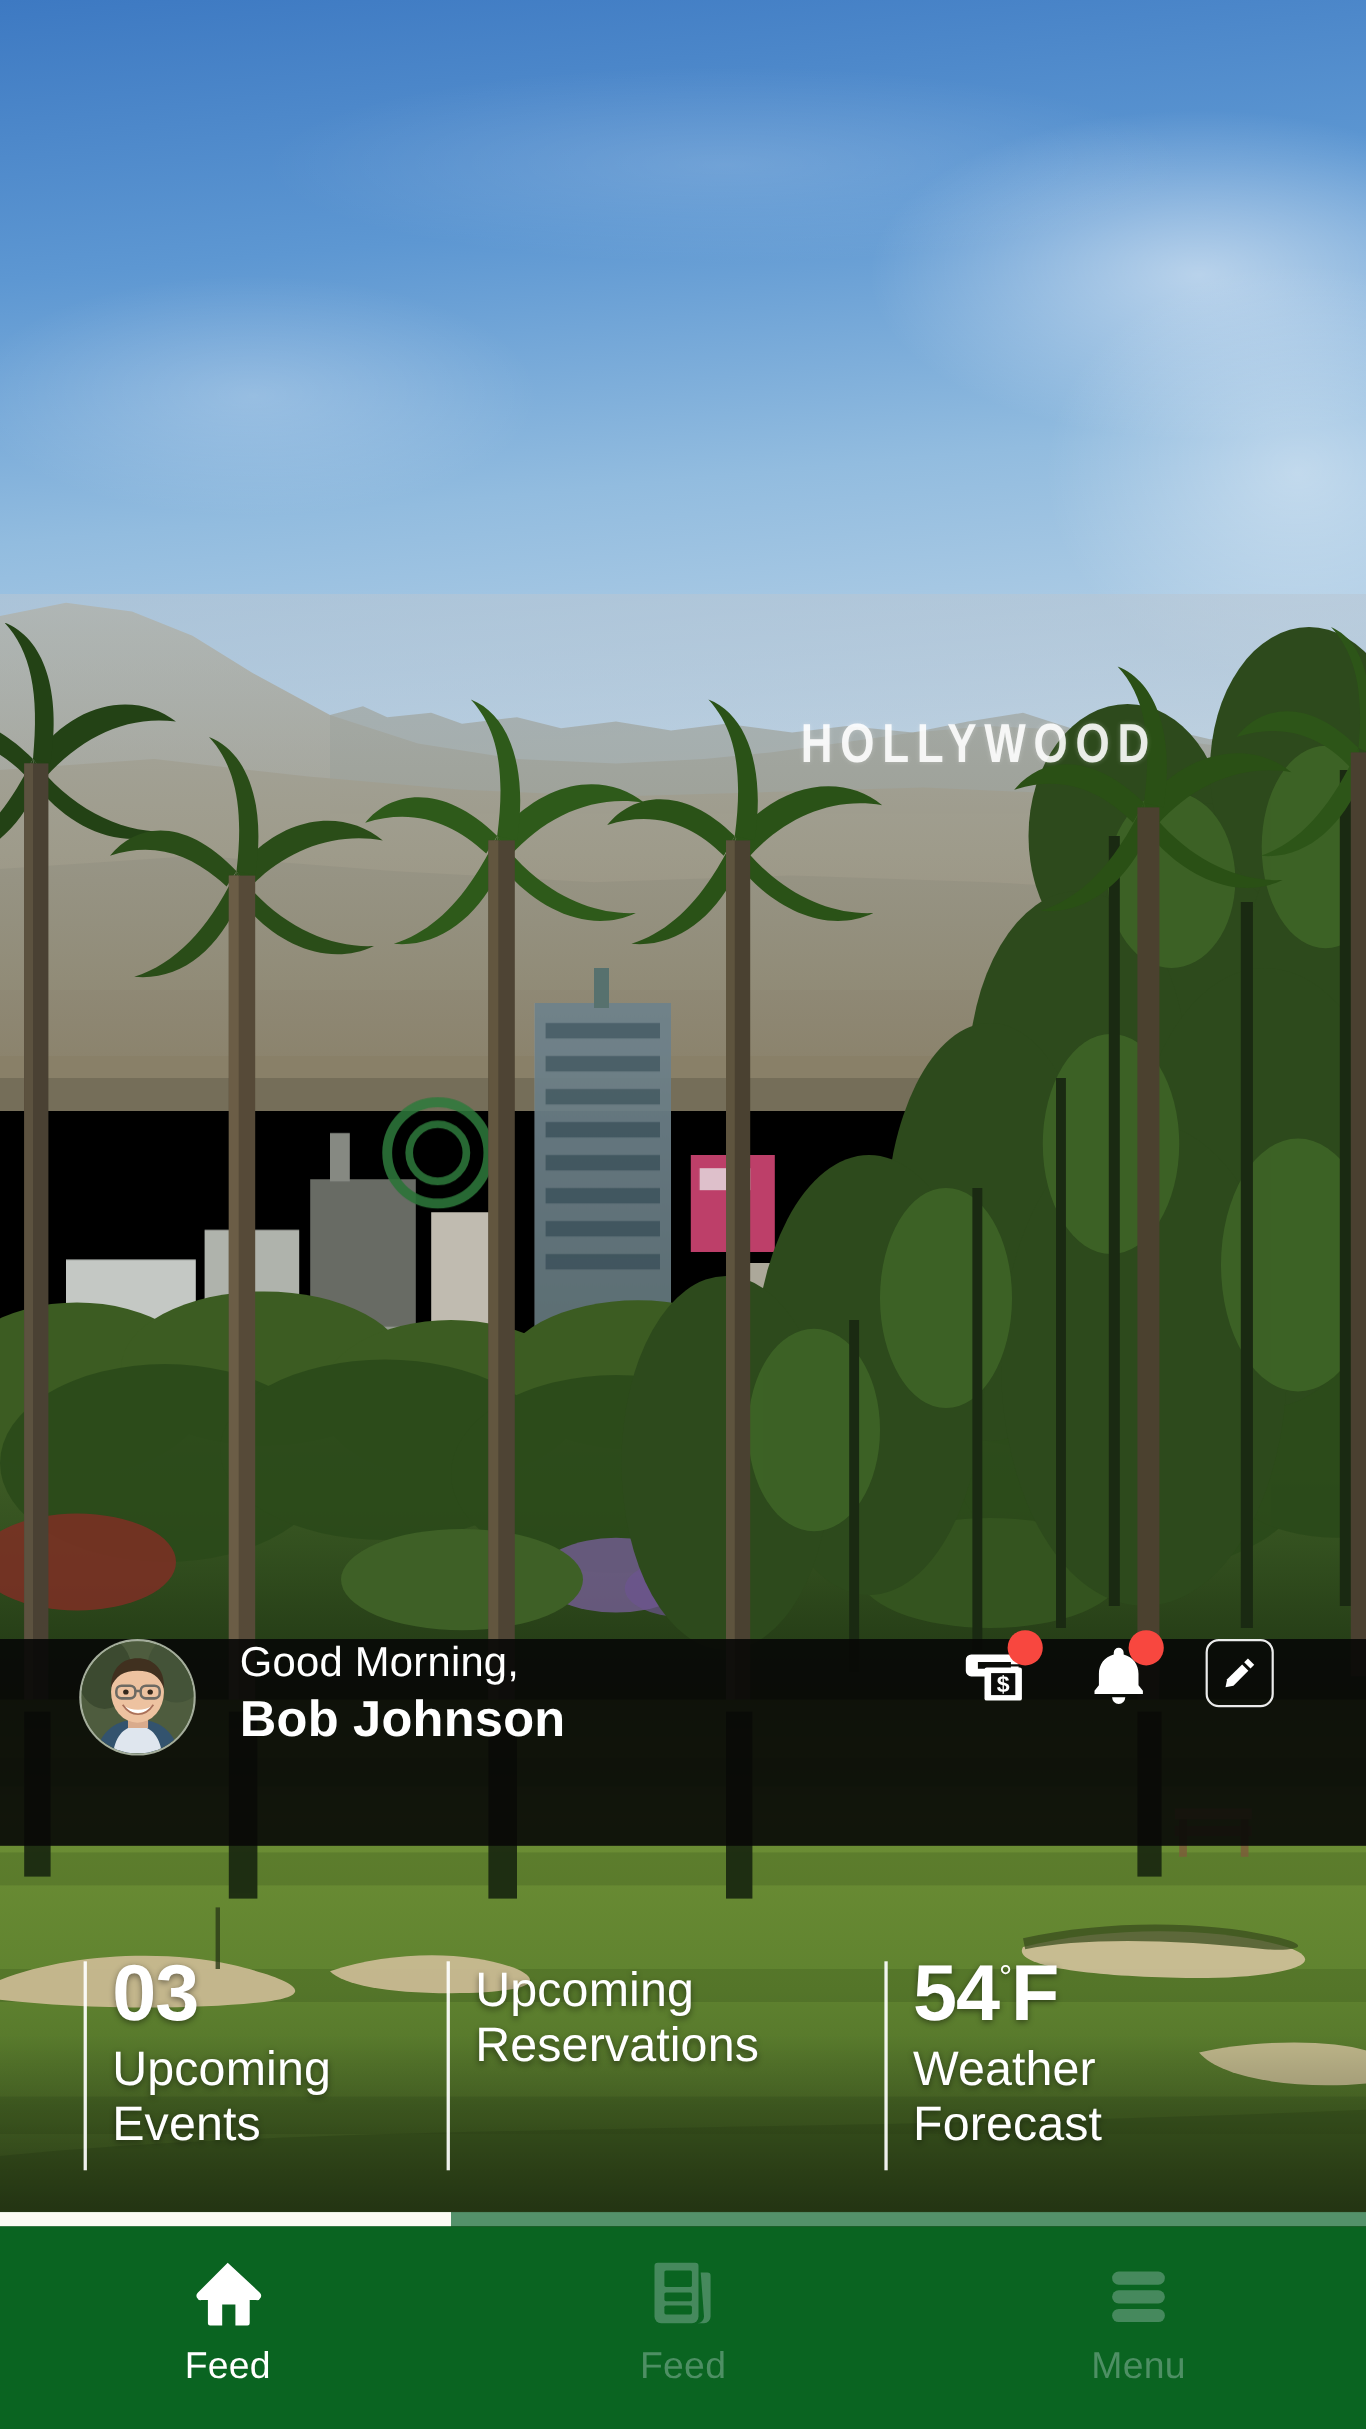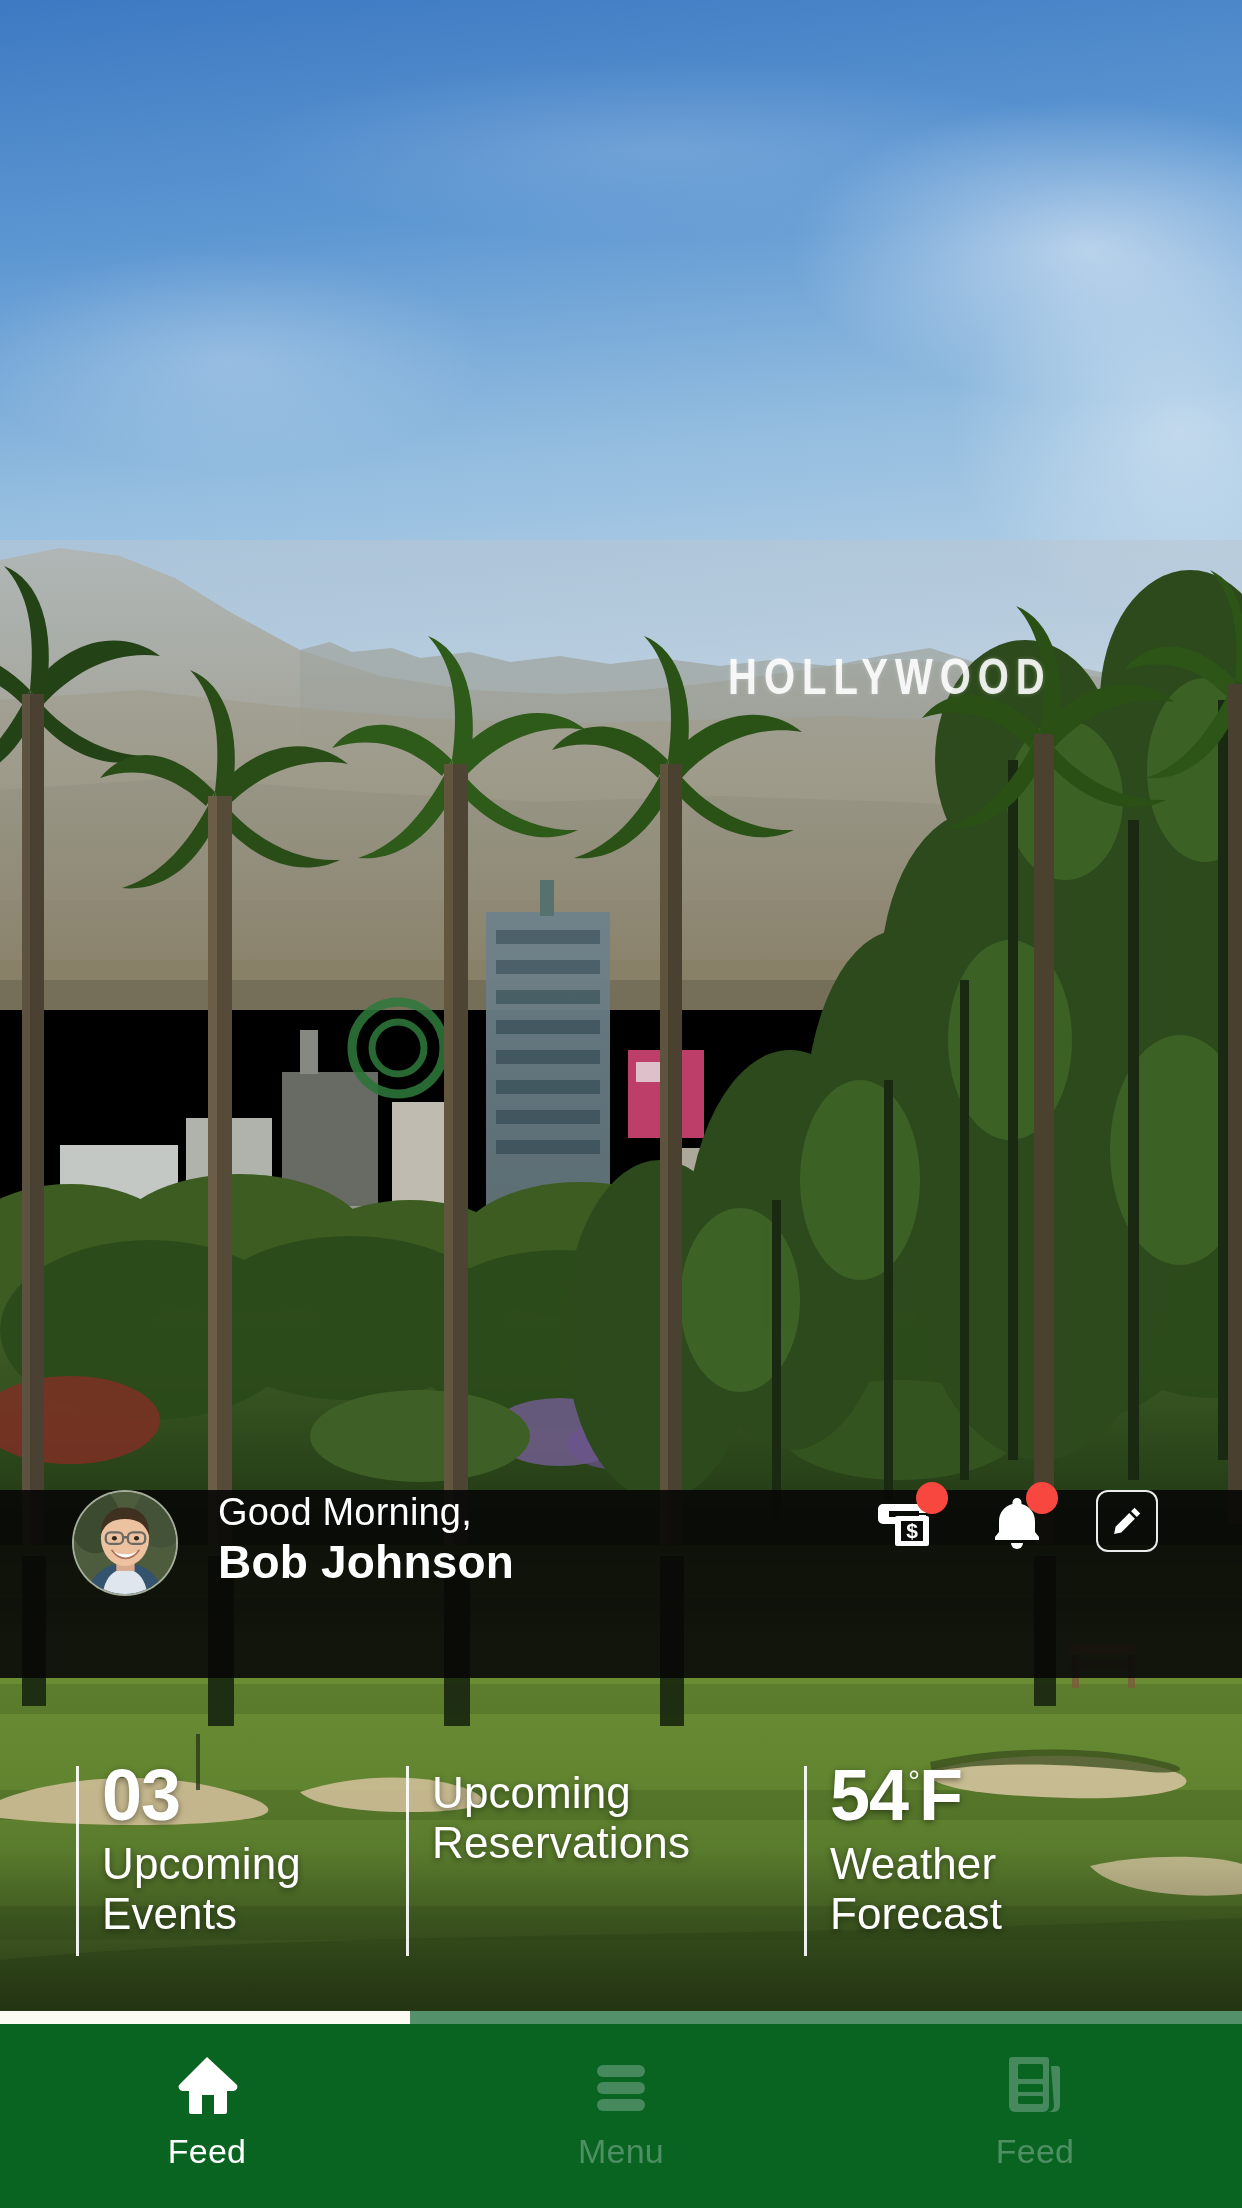--- a/index.html
+++ b/index.html
@@ -70,20 +70,21 @@
   .act-box svg{ width:34px; height:34px; }
 
   
   #stats{
     position:absolute; left:0; top:1760px; width:1242px; height:240px;
     display:flex; align-items:flex-start;
   }
   .stat{
     position:relative; padding-left:26px; height:200px;
     color:#fff;
+    margin-top:17px;
   }
   .stat:before{
     content:""; position:absolute; left:0; top:6px;
     width:3px; height:190px; background:rgba(255,255,255,.92);
   }
   .stat-1{ margin-left:76px; width:286px; }
   .stat-2{ margin-left:44px; width:354px; }
   .stat-3{ margin-left:44px; width:330px; }
   .stat-num{
     font-size:72px; font-weight:700; line-height:.98;
@@ -518,44 +519,44 @@
   <div id="bottom-nav" style="background: rgb(10, 100, 33);">
 
     <div class="nav-item active">
       <span class="nav-icon">
         <svg width="66" height="62" viewBox="0 0 66 62" aria-hidden="true">
           <path class="fill-active" d="M33,3 L62,30 a4,4 0 0 1 -3,7 h-6 v21 a2,2 0 0 1 -2,2 h-11 v-19 h-12
                    v19 h-11 a2,2 0 0 1 -2,-2 v-21 h-6 a4,4 0 0 1 -3,-7 Z"></path>
         </svg>
       </span>
       <span class="nav-label">Feed</span>
-    </div>
-
-    <div class="nav-item inactive">
-      <span class="nav-icon">
-        <svg width="66" height="62" viewBox="0 0 66 62" aria-hidden="true">
-          <rect class="fill-inactive" x="9" y="11" width="48" height="12" rx="6"></rect>
-          <rect class="fill-inactive" x="9" y="28" width="48" height="12" rx="6"></rect>
-          <rect class="fill-inactive" x="9" y="45" width="48" height="12" rx="6"></rect>
-        </svg>
-      </span>
-      <span class="nav-label">Menu</span>
     </div>
 
     <div class="nav-item inactive">
       <span class="nav-icon">
         <svg width="66" height="62" viewBox="0 0 66 62" aria-hidden="true">
           <path class="fill-inactive" d="M13,3 h31 a3,3 0 0 1 3,3 v46 a6,6 0 0 1 -6,6 h-28 a6,6 0 0 1 -6,-6
                    v-46 a3,3 0 0 1 3,-3 Z"></path>
           <path class="fill-inactive" d="M49,12 h6 a3,3 0 0 1 3,3 v37 a6,6 0 0 1 -6,6 h-6 a6,6 0 0 0 6,-6 Z"></path>
           <g fill="#0a6421">
             <rect x="16" y="10" width="25" height="15" rx="1.5"></rect>
             <rect x="16" y="30" width="25" height="8" rx="1.5"></rect>
             <rect x="16" y="42" width="25" height="8" rx="1.5"></rect>
           </g>
         </svg>
       </span>
       <span class="nav-label">Feed</span>
     </div>
 
+    <div class="nav-item inactive">
+      <span class="nav-icon">
+        <svg width="66" height="62" viewBox="0 0 66 62" aria-hidden="true">
+          <rect class="fill-inactive" x="9" y="11" width="48" height="12" rx="6"></rect>
+          <rect class="fill-inactive" x="9" y="28" width="48" height="12" rx="6"></rect>
+          <rect class="fill-inactive" x="9" y="45" width="48" height="12" rx="6"></rect>
+        </svg>
+      </span>
+      <span class="nav-label">Menu</span>
+    </div>
+
   </div>
 
 </div>
 
 </body></html>

